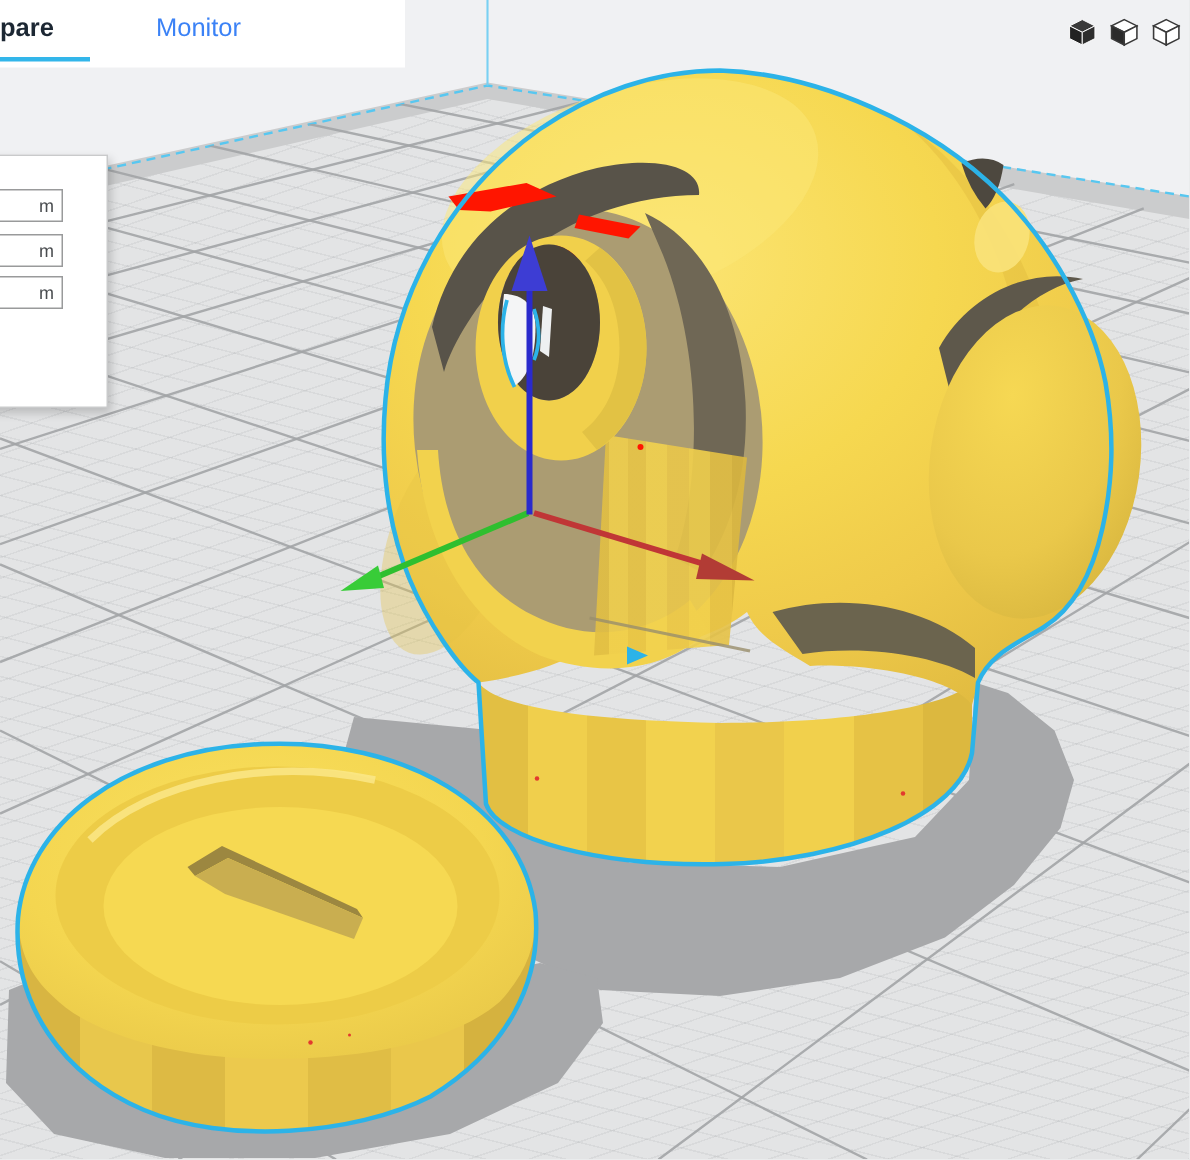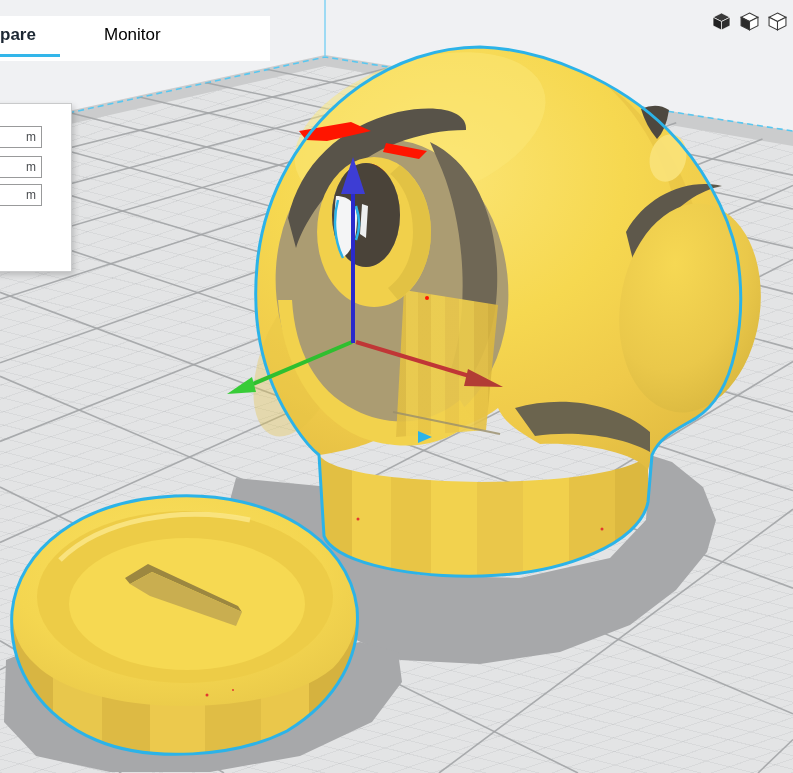--- a/index.html
+++ b/index.html
@@ -15,25 +15,25 @@
     position:absolute;inset:0;
     background-color:#e3e4e5;
     background-image:
       repeating-linear-gradient(14deg,  rgba(90,95,100,0.08) 0 1px, transparent 1px 13px),
       repeating-linear-gradient(161deg, rgba(90,95,100,0.08) 0 1px, transparent 1px 13px);
     clip-path: polygon(0px 128px, 325px 57px, 793px 131px, 793px 773px, 0px 773px);
   }
   .scene-svg{position:absolute;left:0;top:0;}
   
   .header{
-    position:absolute;left:0;top:16px;width:270px;height:45px;background:#ffffff;
+    position:absolute;left:0;top:0;width:270px;height:45px;background:#ffffff;
   }
   .tab{position:absolute;top:9px;font-size:17px;line-height:20px;cursor:default;}
   .tab-active{left:0px;color:#1c2733;font-weight:bold;}
-  .tab-inactive{left:104px;color:#000000;font-weight:400;text-align:right;}
+  .tab-inactive{left:104px;color:#3b82f6;font-weight:400;text-align:right;}
   .tab-underline{position:absolute;left:0;top:38px;width:60px;height:3px;background:#33b6ea;}
   .view-icons{position:absolute;left:712px;top:8px;width:80px;height:26px;display:flex;gap:9px;align-items:center;}
   .view-icon{width:19px;height:19px;display:block;cursor:pointer;}
   
   .tool-panel{
     position:absolute;left:-132px;top:103px;width:202px;height:167px;
     background:#ffffff;border:1px solid #c9cacb;box-shadow:2px 3px 6px rgba(0,0,0,0.18);
   }
   .tool-field{
     position:absolute;left:70px;width:96px;height:20px;

